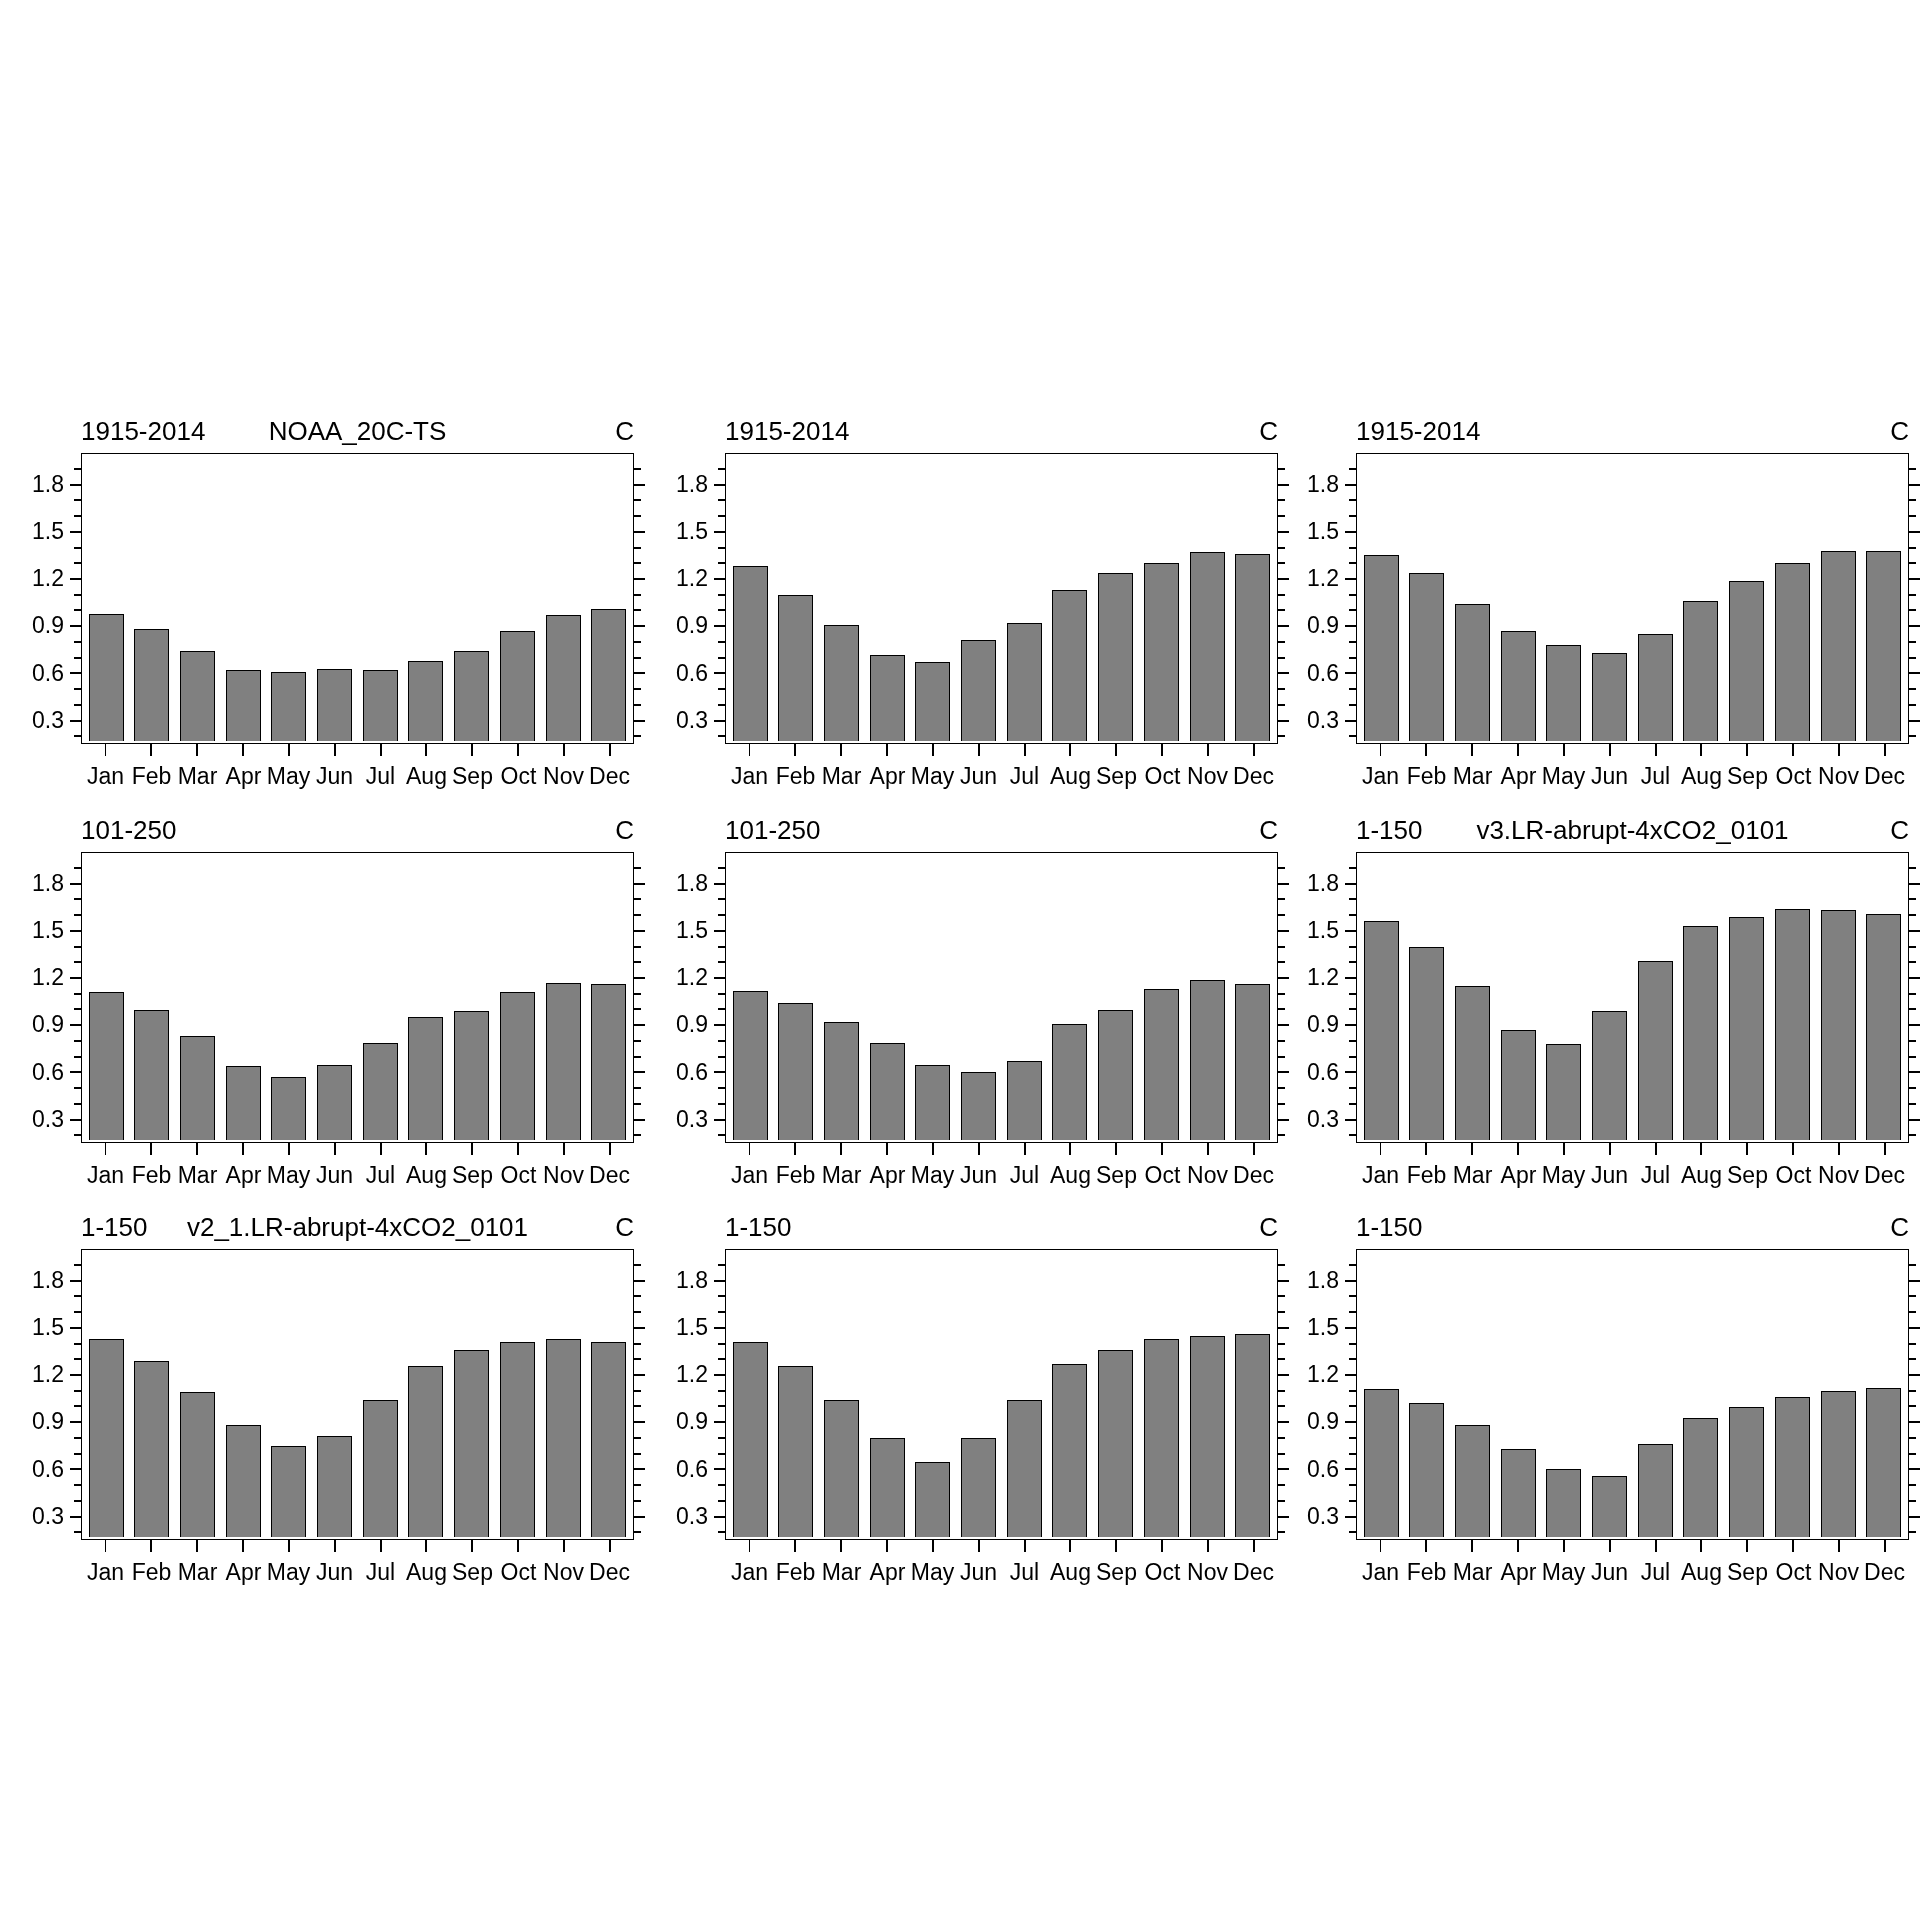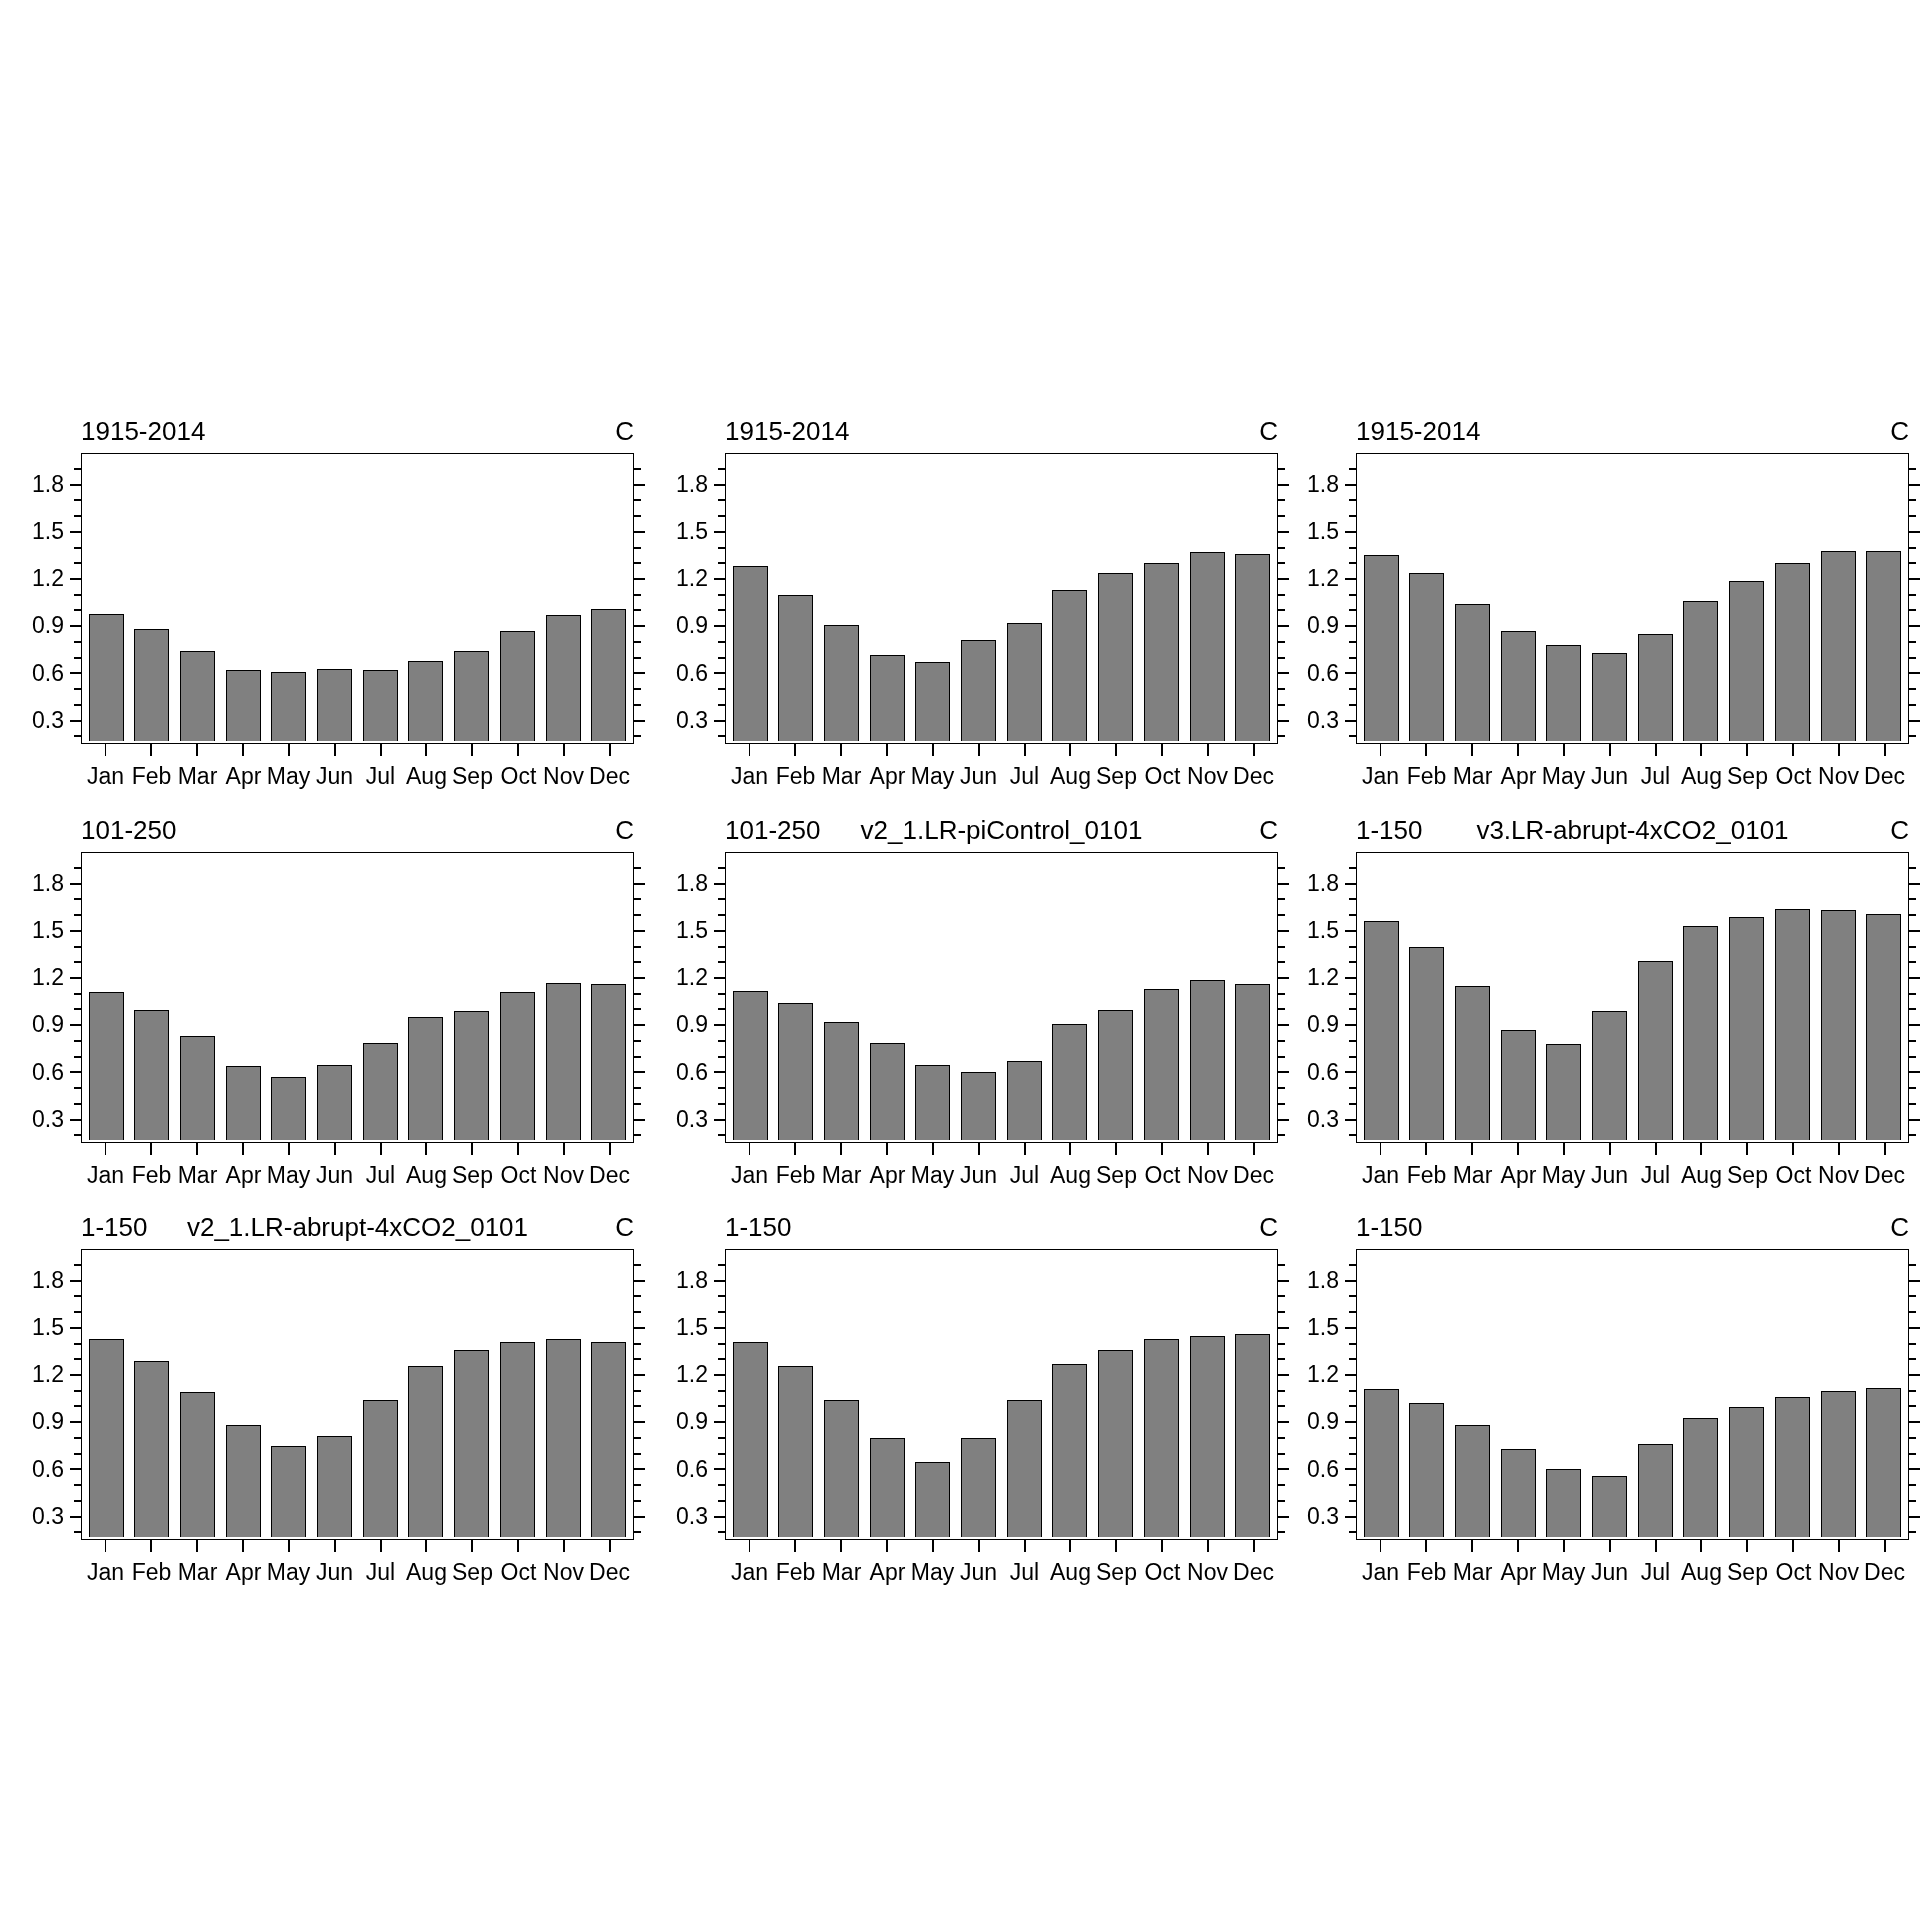--- a/index.html
+++ b/index.html
@@ -26,20 +26,21 @@
   .xlab{position:absolute;width:55px;text-align:center;font-size:23px;line-height:26px;top:310px;}
 </style>
 </head>
 <body>
 
 <div id="canvas">
 
   <div class="panel r0 c0">
       <div class="phead">
         <span class="period">1915-2014</span>
+        <span class="ptitle">NOAA_20C-TS</span>
         <span class="corner">C</span>
       </div>
       <div class="plot">
         <div class="bars">
           <div class="bar" title="Jan: 0.97" style="height: 127px; background: rgb(128, 128, 128); border-color: rgb(0, 0, 0);"></div>
           <div class="bar" title="Feb: 0.87" style="height: 112px; background: rgb(128, 128, 128); border-color: rgb(0, 0, 0);"></div>
           <div class="bar" title="Mar: 0.73" style="height: 90px; background: rgb(128, 128, 128); border-color: rgb(0, 0, 0);"></div>
           <div class="bar" title="Apr: 0.61" style="height: 71px; background: rgb(128, 128, 128); border-color: rgb(0, 0, 0);"></div>
           <div class="bar" title="May: 0.6" style="height: 69px; background: rgb(128, 128, 128); border-color: rgb(0, 0, 0);"></div>
           <div class="bar" title="Jun: 0.62" style="height: 72px; background: rgb(128, 128, 128); border-color: rgb(0, 0, 0);"></div>
@@ -378,21 +379,20 @@
       <div class="tick" style="left: 436px; top: 291px; width: 1.7px; height: 12px;"></div>
       <div class="xlab" style="left: 410px;">Oct</div>
       <div class="tick" style="left: 482px; top: 291px; width: 1.7px; height: 12px;"></div>
       <div class="xlab" style="left: 455px;">Nov</div>
       <div class="tick" style="left: 528px; top: 291px; width: 1.7px; height: 12px;"></div>
       <div class="xlab" style="left: 501px;">Dec</div>
     </div>
   <div class="panel r1 c1">
       <div class="phead">
         <span class="period">101-250</span>
-        <span class="ptitle">v2_1.LR-piControl_0101</span>
         <span class="corner">C</span>
       </div>
       <div class="plot">
         <div class="bars">
           <div class="bar" title="Jan: 1.11" style="height: 149px; background: rgb(128, 128, 128); border-color: rgb(0, 0, 0);"></div>
           <div class="bar" title="Feb: 1.03" style="height: 137px; background: rgb(128, 128, 128); border-color: rgb(0, 0, 0);"></div>
           <div class="bar" title="Mar: 0.91" style="height: 118px; background: rgb(128, 128, 128); border-color: rgb(0, 0, 0);"></div>
           <div class="bar" title="Apr: 0.78" style="height: 97px; background: rgb(128, 128, 128); border-color: rgb(0, 0, 0);"></div>
           <div class="bar" title="May: 0.64" style="height: 75px; background: rgb(128, 128, 128); border-color: rgb(0, 0, 0);"></div>
           <div class="bar" title="Jun: 0.59" style="height: 68px; background: rgb(128, 128, 128); border-color: rgb(0, 0, 0);"></div>

